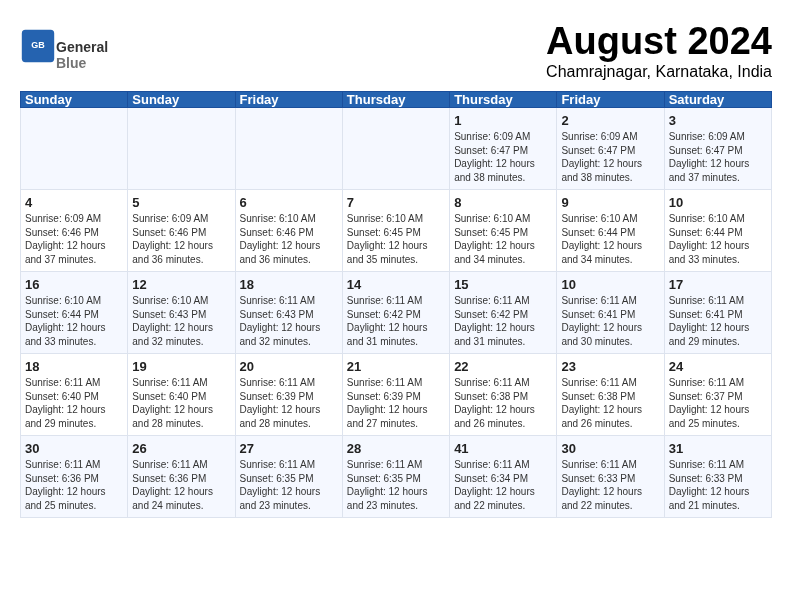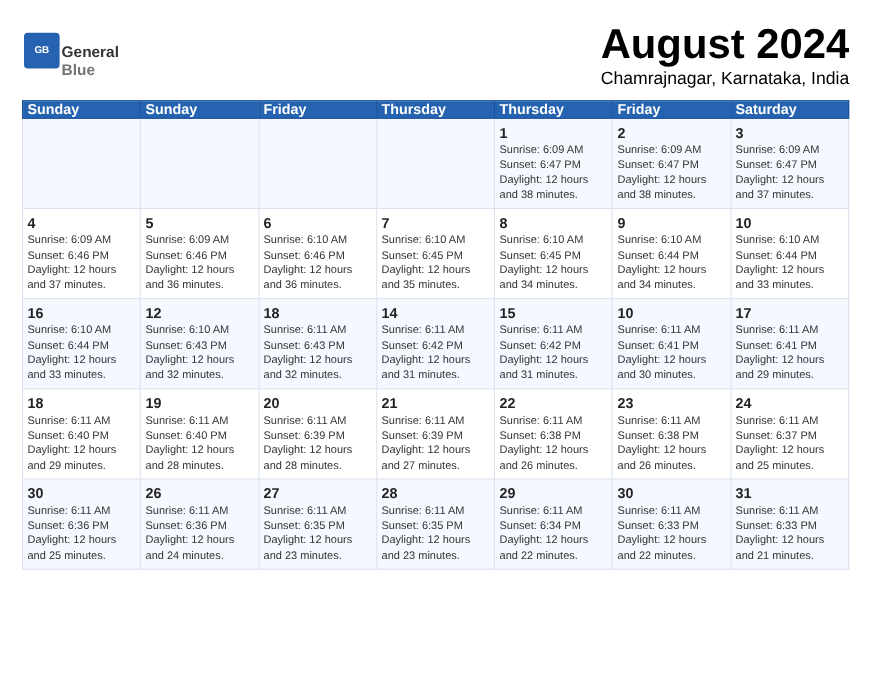--- a/index.html
+++ b/index.html
@@ -326,21 +326,21 @@
 and 23 minutes.</div>
         </td>
         <td>
           <div class="day-num">28</div>
           <div class="cell-text" style="white-space: pre-line;">Sunrise: 6:11 AM
 Sunset: 6:35 PM
 Daylight: 12 hours
 and 23 minutes.</div>
         </td>
         <td>
-          <div class="day-num">29</div>
+          <div class="day-num">41</div>
           <div class="cell-text" style="white-space: pre-line;">Sunrise: 6:11 AM
 Sunset: 6:34 PM
 Daylight: 12 hours
 and 22 minutes.</div>
         </td>
         <td>
           <div class="day-num">30</div>
           <div class="cell-text" style="white-space: pre-line;">Sunrise: 6:11 AM
 Sunset: 6:33 PM
 Daylight: 12 hours

